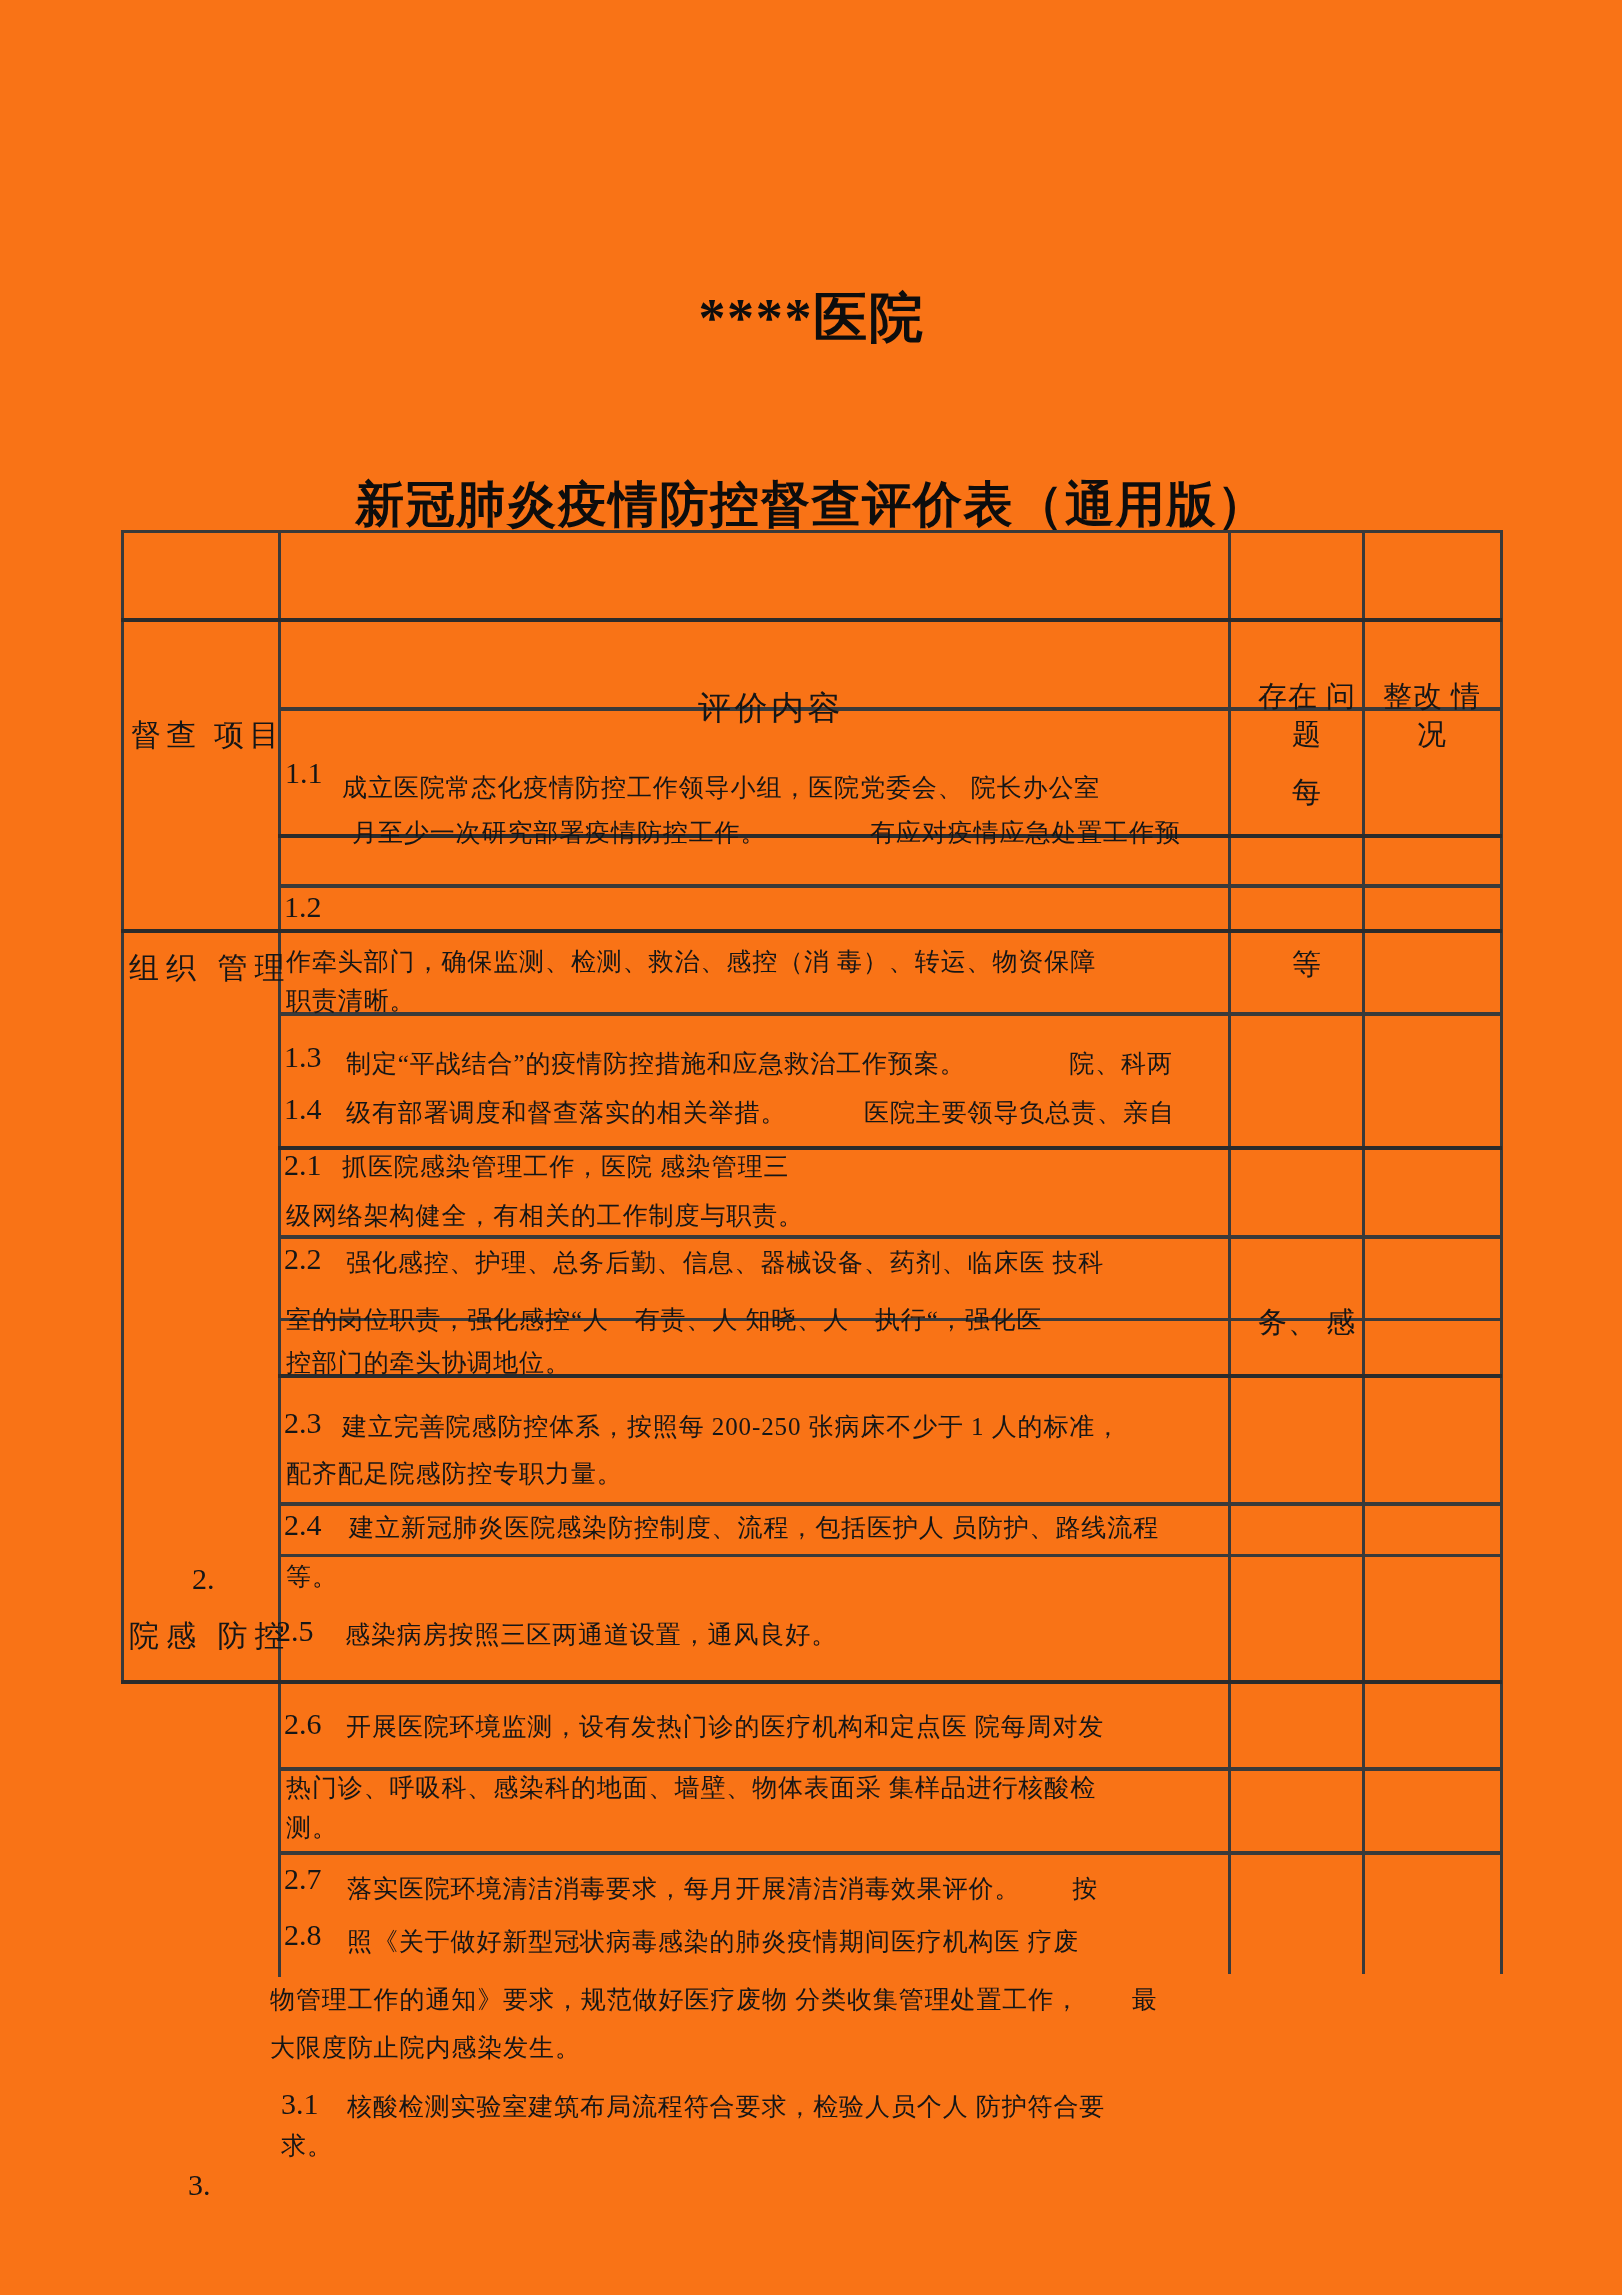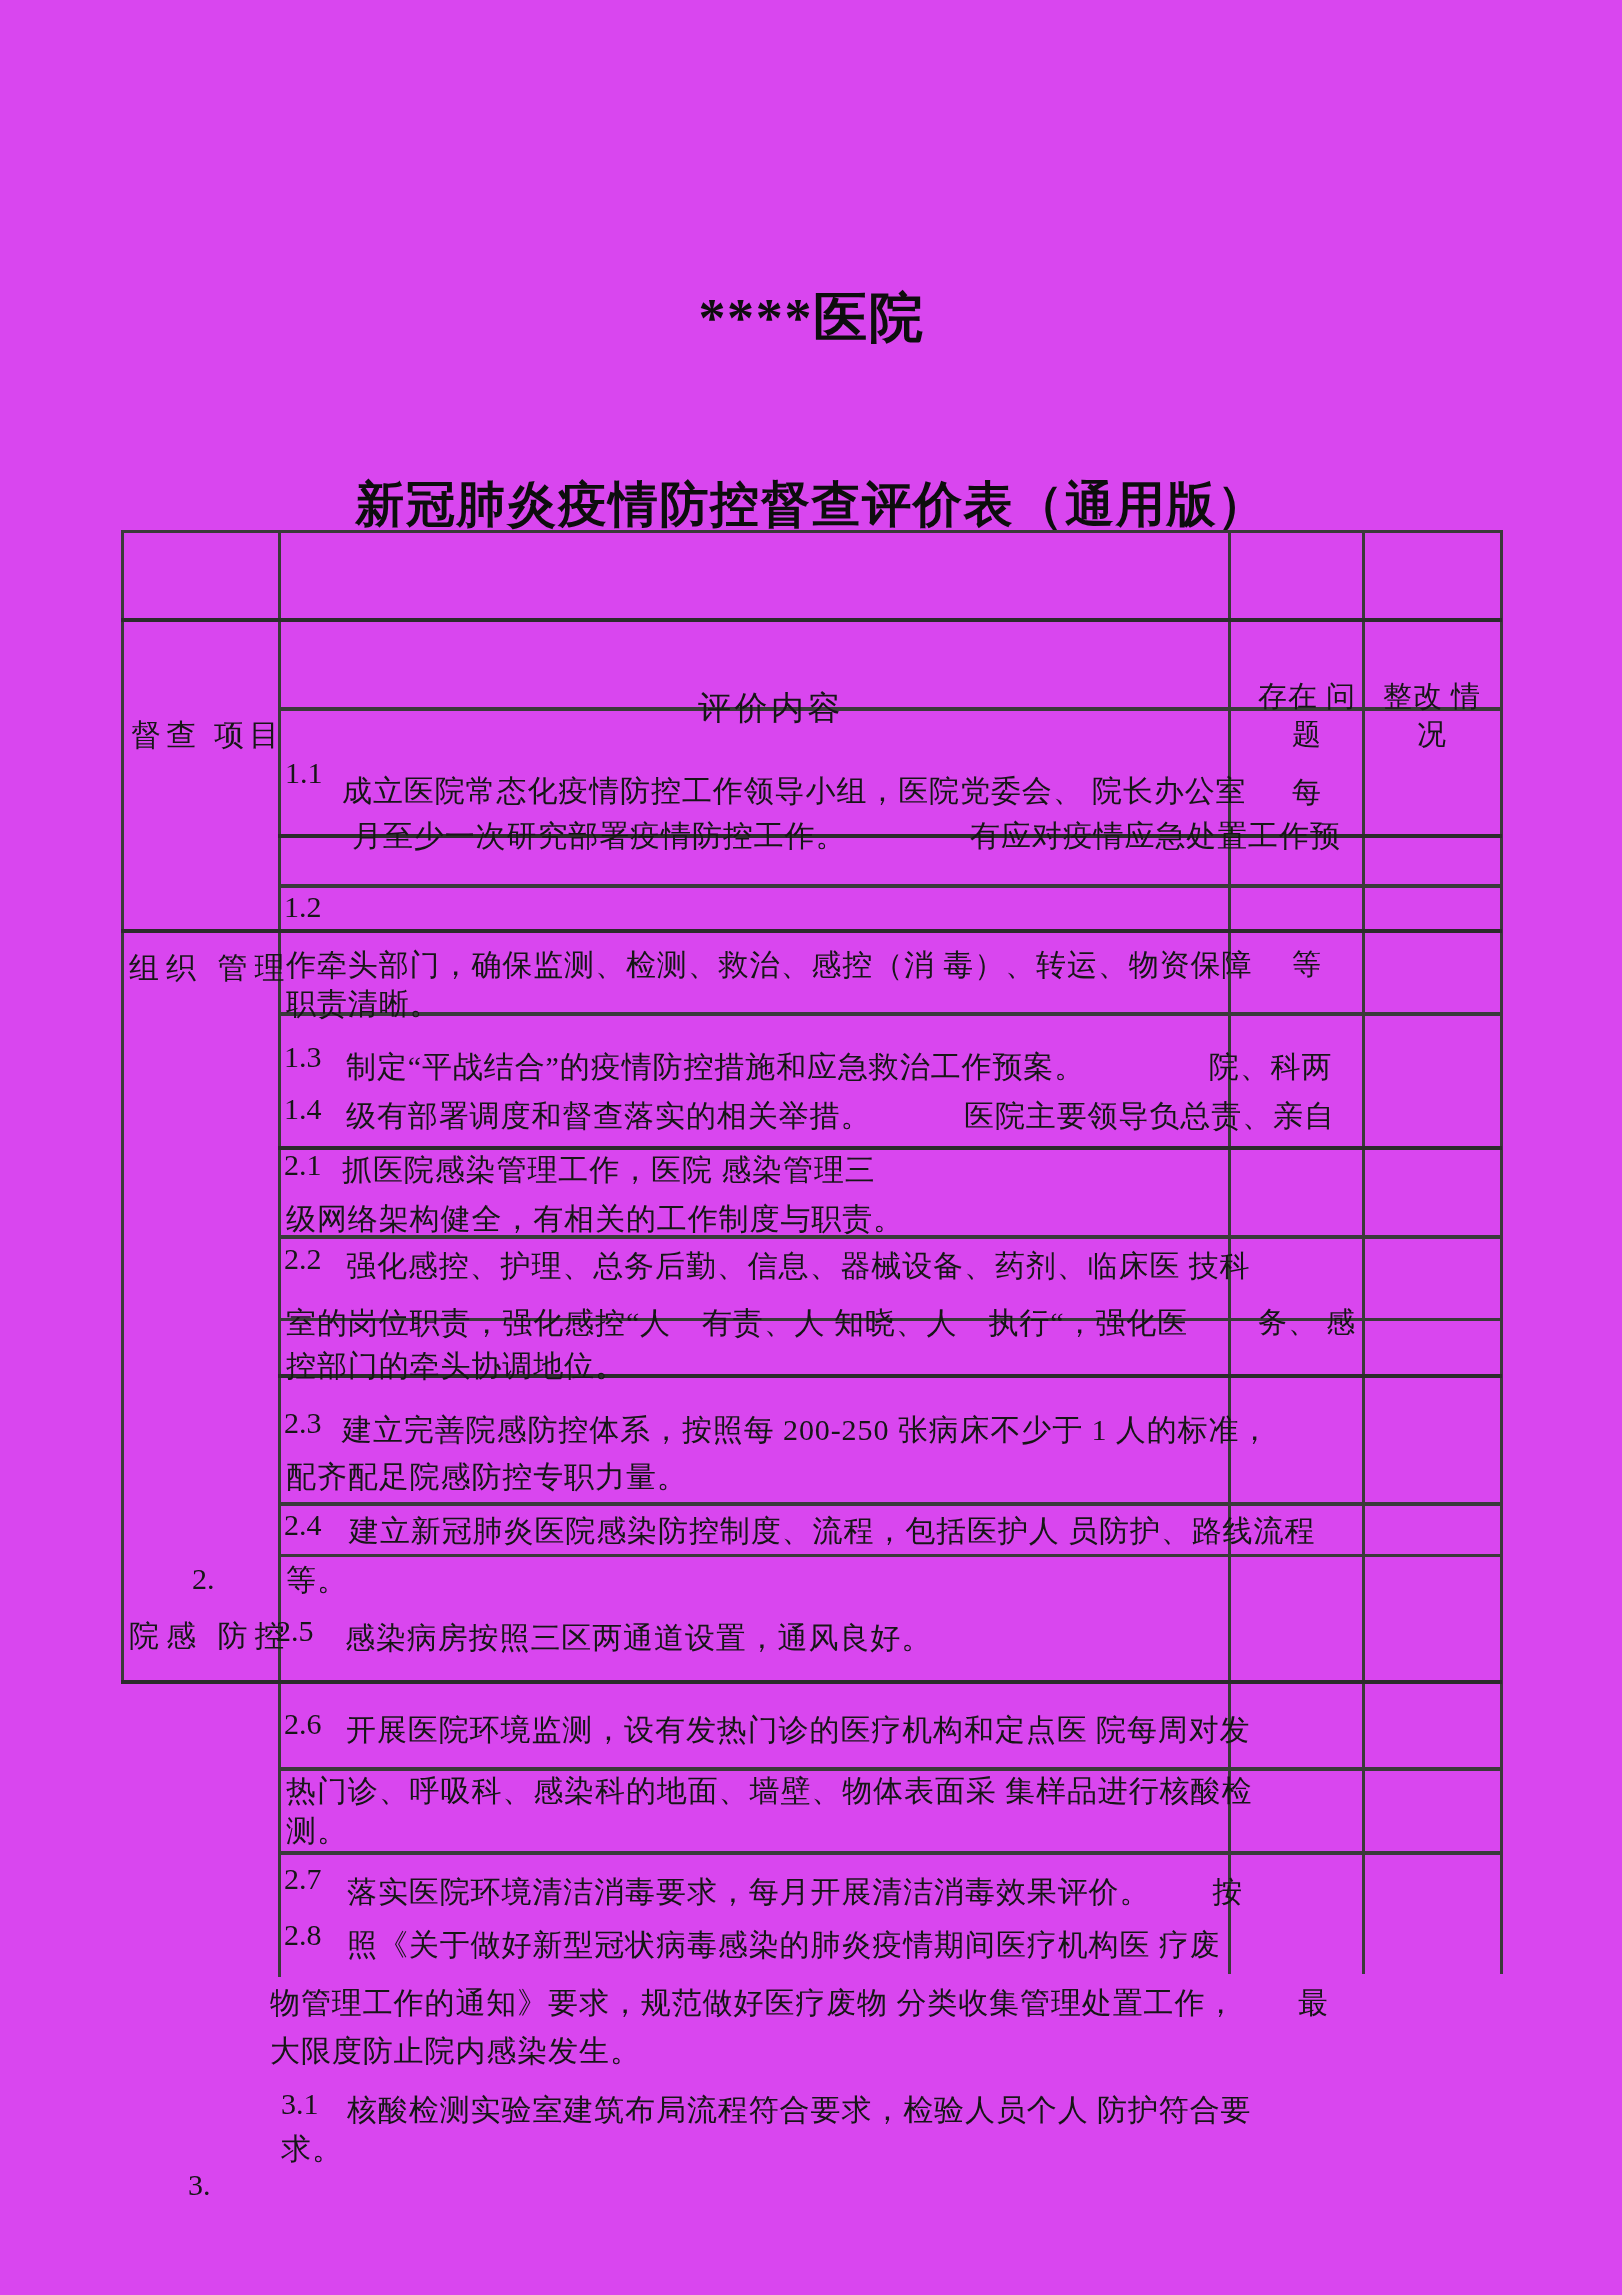--- a/index.html
+++ b/index.html
@@ -1,31 +1,31 @@
 <!DOCTYPE html>
 <html style="font-size:14px"><head>
 <meta charset="utf-8">
 <style>
   html,body { margin:0; padding:0; background:#ffffff; }
   .page {
-    position:relative; width:1623px; height:2295px; background:#d946ef;
+    position:relative; width:1623px; height:2295px; background:#f97316;
     font-family:"Liberation Serif","DejaVu Serif",serif; color:#141414;
     overflow:hidden;
   }
   .title1 {
     position:absolute; left:0; top:282px; width:1623px; text-align:center;
     font-size:54px; font-weight:bold; letter-spacing:1.7px; color:#0d0d0d;
   }
   .title2 {
     position:absolute; left:0; top:472px; width:1623px; text-align:center;
     font-size:49px; font-weight:bold; letter-spacing:1.7px; color:#0d0d0d;
   }
   .vl, .hl { position:absolute; background:#3a3a3a; }
   .thick { background:#2b2b2b; }
-  .t  { position:absolute; white-space:pre; font-size:30px; letter-spacing:0.9px; color:#161616; }
+  .t  { position:absolute; white-space:pre; font-size:25px; letter-spacing:0.9px; color:#161616; }
   .n  { position:absolute; white-space:pre; font-family:Liberation Serif, serif;
         font-size:30px; color:#161616; }
   .cat { position:absolute; white-space:pre; font-size:30px; letter-spacing:7px; color:#161616;text-align:center; }
   .c3 { position:absolute; left:1228px; width:158px; text-align:center;
         font-size:29px; letter-spacing:0.9px; color:#161616; }
   .c4 { position:absolute; left:1363px; width:138px; text-align:center;
         font-size:29px; letter-spacing:0.9px; color:#161616; }
   .hdr2 { position:absolute; font-size:33px; letter-spacing:3.5px; color:#161616; }
 </style>
 </head>

